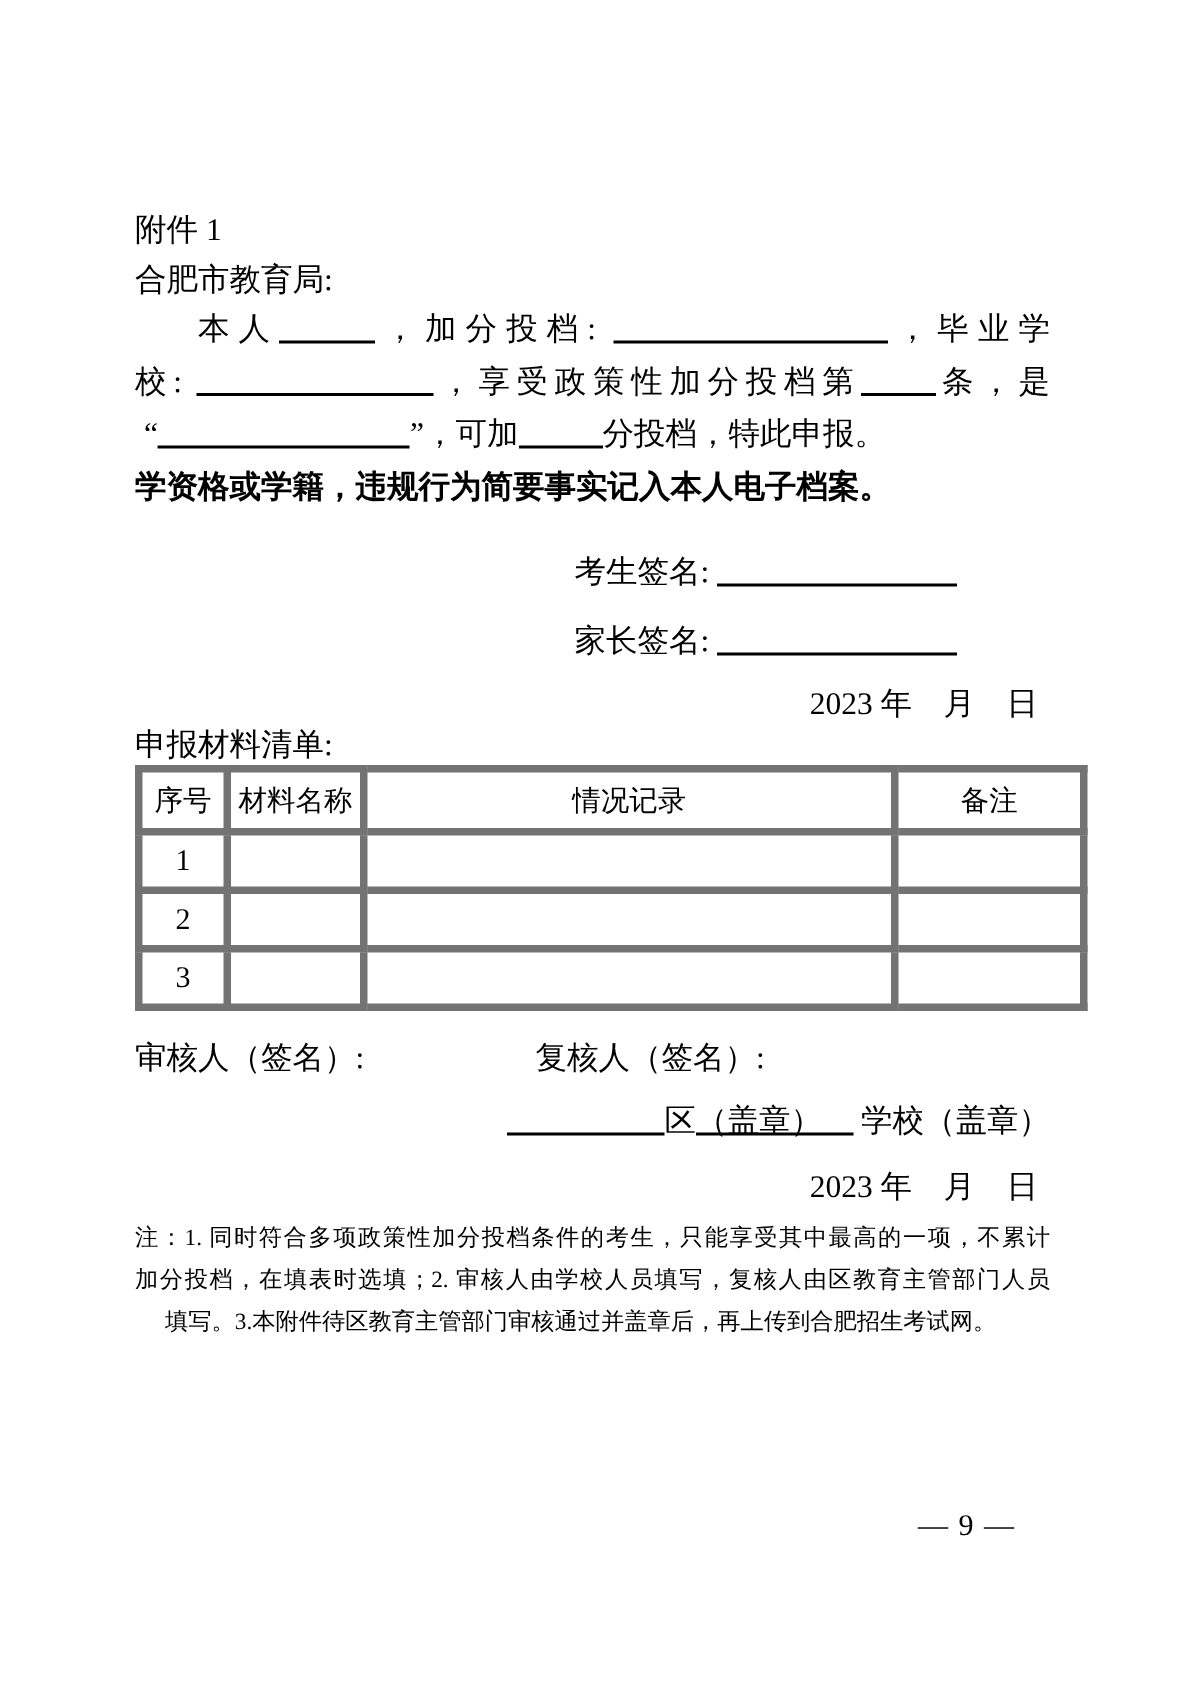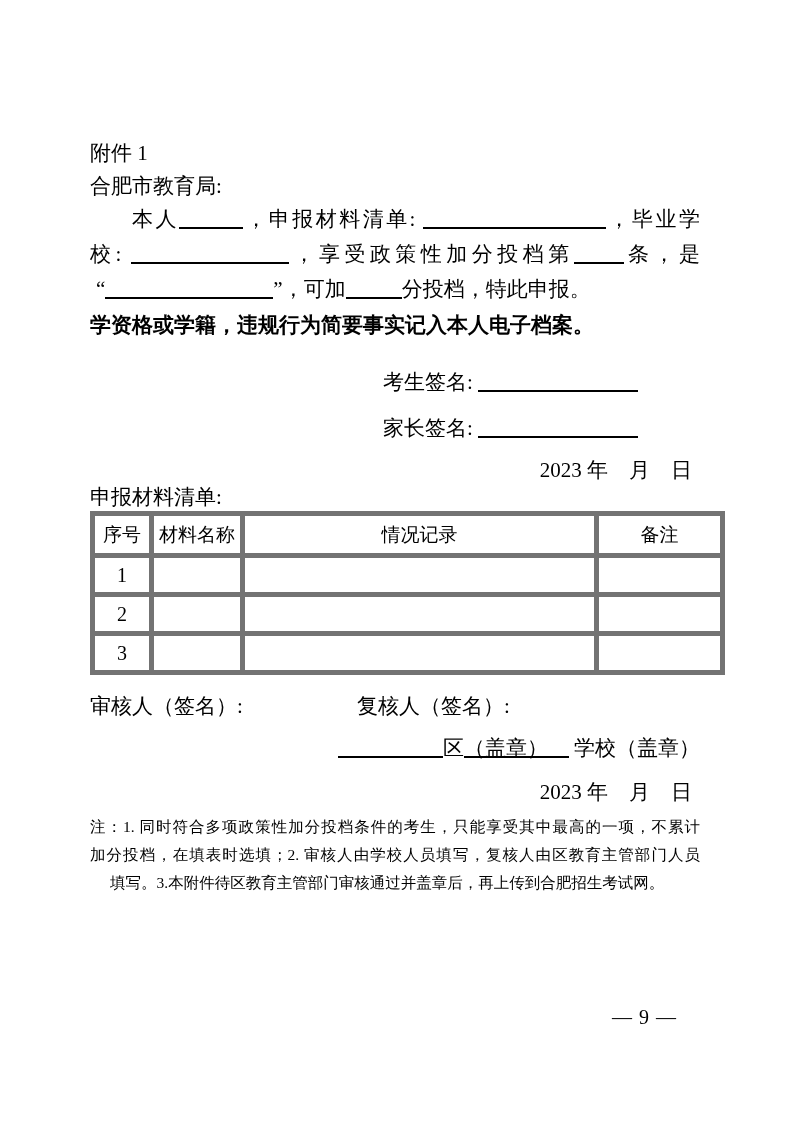--- a/index.html
+++ b/index.html
@@ -76,21 +76,21 @@
 
 <div class="page">
   <div class="content">
 
     <div class="attach">附件 1</div>
 
 
     <div class="salutation">合肥市教育局:</div>
 
     <div class="bodyline indent">
-      <span>本人</span><span class="ul" style="width:64px"></span><span>，申报材料清单: </span><span class="ul" style="width:183px"></span><span>，毕业学</span>
+      <span>本人</span><span class="ul" style="width:64px"></span><span>，加分投档: </span><span class="ul" style="width:183px"></span><span>，毕业学</span>
     </div>
     <div class="bodyline">
       <span>校: </span><span class="ul" style="width:158px"></span><span>，享受政策性加分投档第</span><span class="ul" style="width:50px"></span><span>条，是</span>
     </div>
     <div class="bodyline lastline smallindent">
       <span>“</span><span class="ul" style="width:168px"></span><span>”，可加</span><span class="ul" style="width:56px"></span><span>分投档，特此申报。</span>
     </div>
 
     <div class="bodyline lastline">
       <span class="heiti">学资格或学籍，违规行为简要事实记入本人电子档案。</span>

